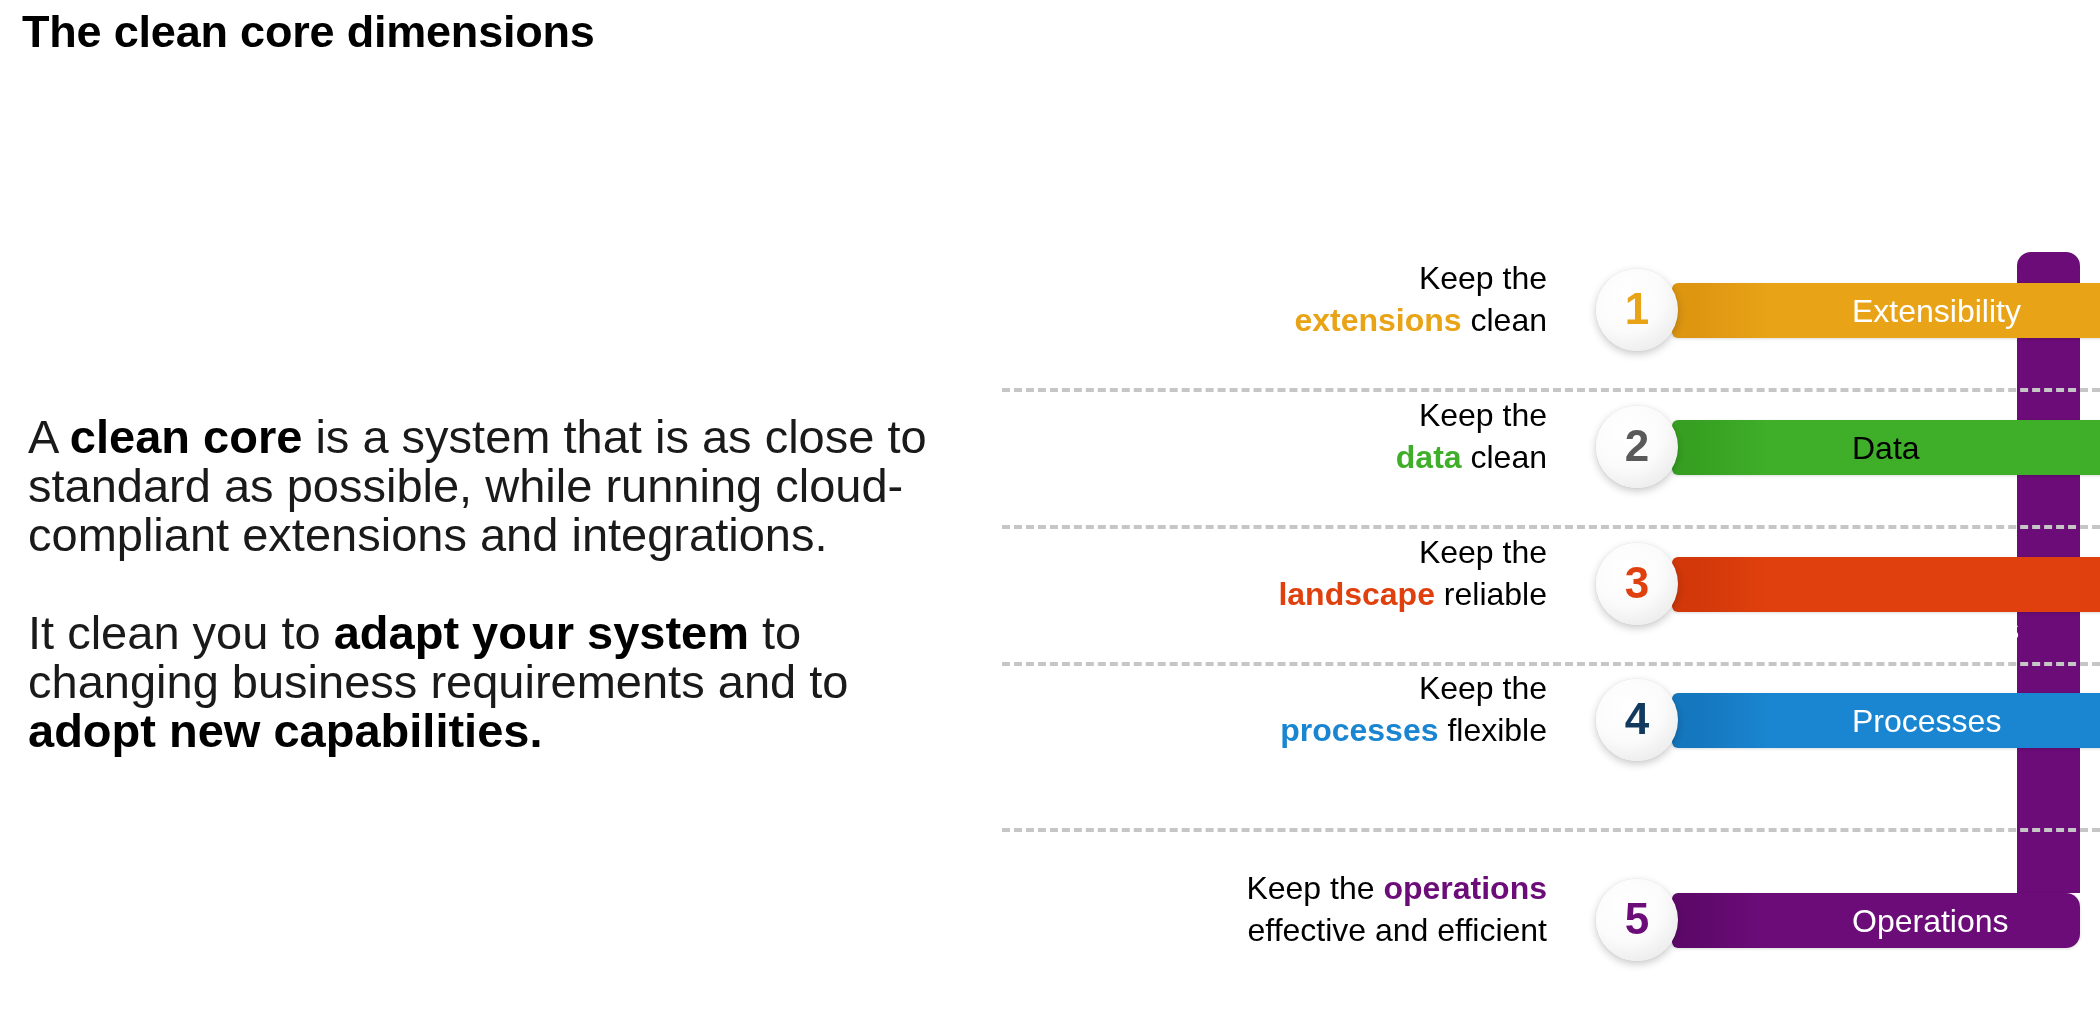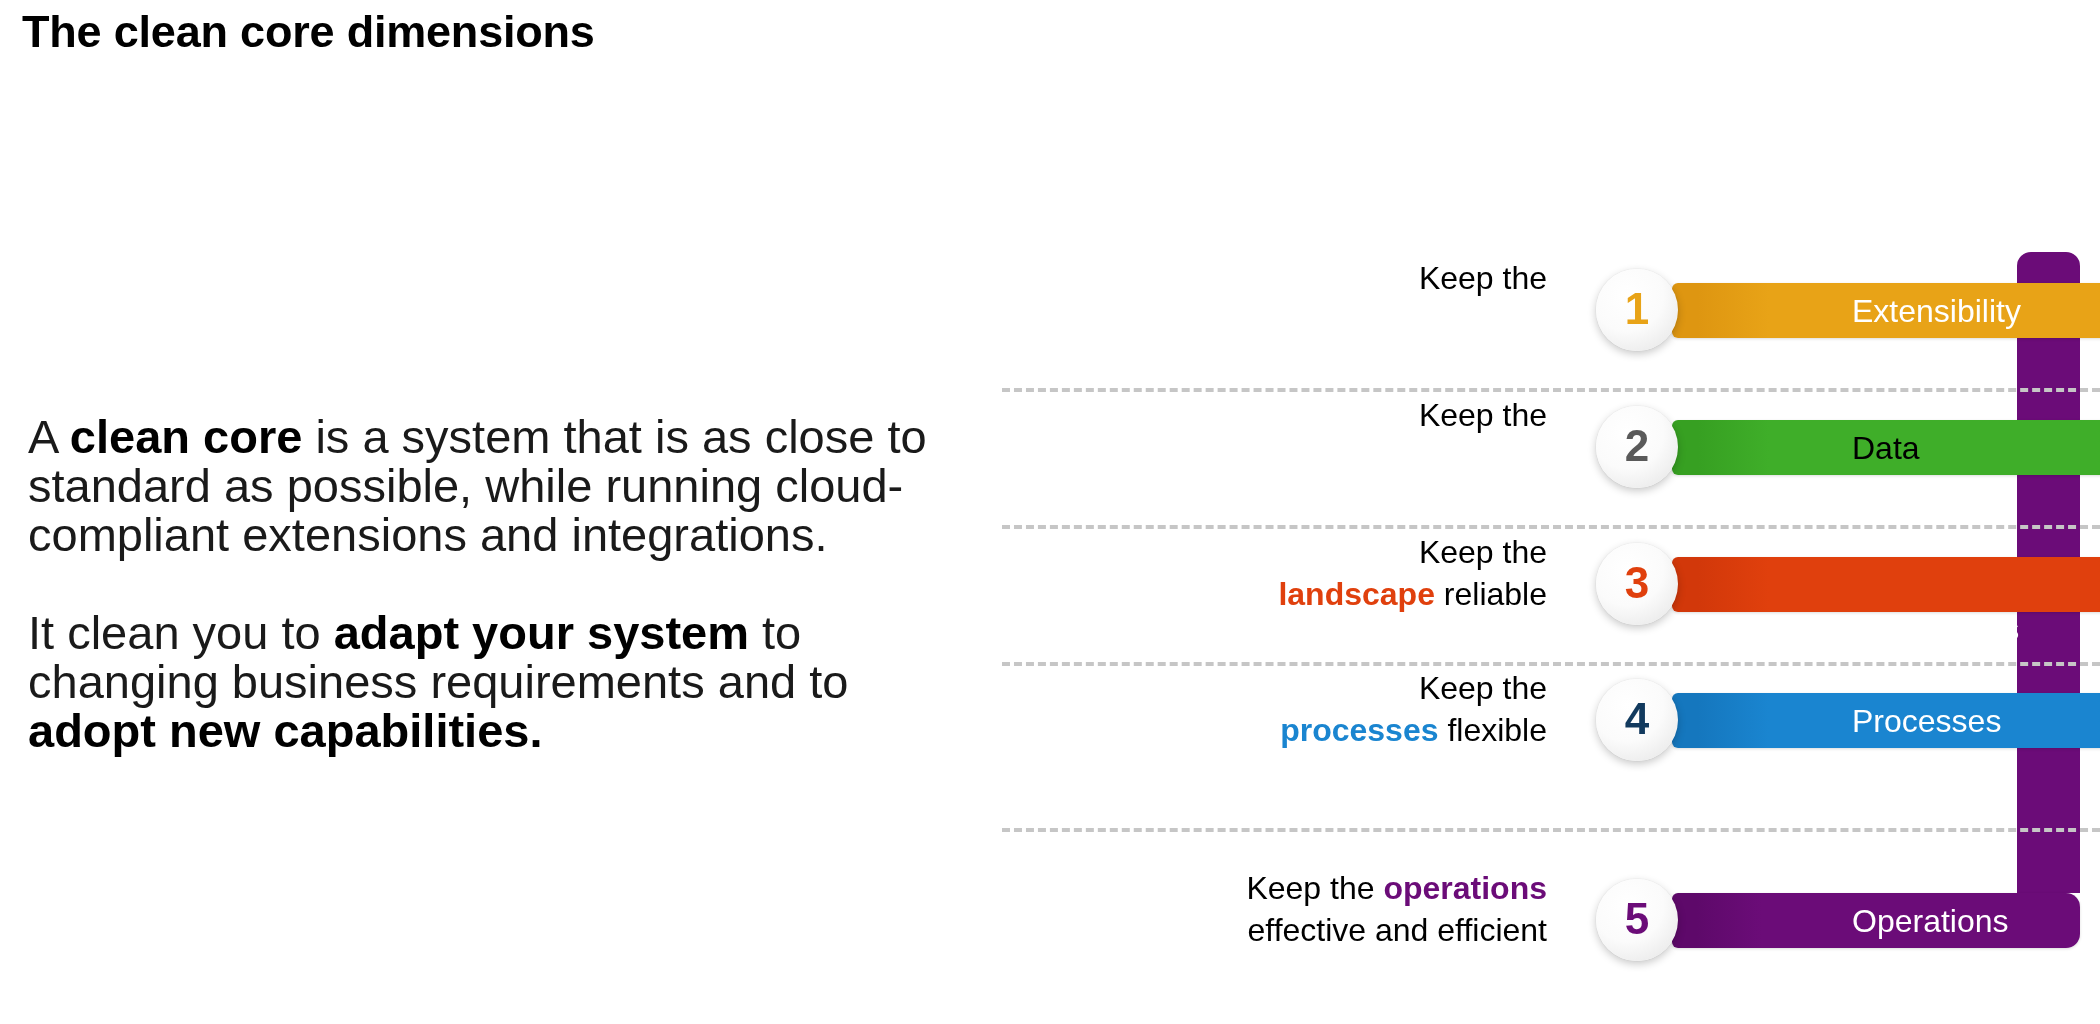--- a/index.html
+++ b/index.html
@@ -157,31 +157,33 @@
   <div id="diagram">
     <div id="purple-column" style="height: 641px; background: rgb(107, 12, 120);"></div>
     <div id="rows-host"></div>
   <div class="divider" style="top: 388px; border-top-color: rgb(198, 198, 198);"></div>
       <div class="divider" style="top: 525px; border-top-color: rgb(198, 198, 198);"></div>
       <div class="divider" style="top: 662px; border-top-color: rgb(198, 198, 198);"></div>
       <div class="divider" style="top: 828px; border-top-color: rgb(198, 198, 198);"></div>
       <div class="row" style="top: 0px;">
         <div class="row-caption" style="top: 257px;">
           <div><span class="plain">Keep the</span></div>
+          <div><span class="hl" style="color: rgb(232, 163, 23);">extensions</span><span class="plain"> clean</span></div>
         </div>
         <div class="row-bar" style="top: 283px; background: linear-gradient(90deg, rgb(222, 150, 17) 0%, rgb(222, 150, 17) 6%, rgb(232, 163, 23) 22%, rgb(232, 163, 23) 100%);">
           <div class="bar-label" style="color: rgb(255, 255, 255);">Extensibility</div>
         </div>
         <div class="row-badge" style="top: 269px;">
           <span class="badge-num" style="color: rgb(232, 163, 23);">1</span>
         </div>
       </div>
       <div class="row" style="top: 0px;">
         <div class="row-caption" style="top: 394px;">
           <div><span class="plain">Keep the</span></div>
+          <div><span class="hl" style="color: rgb(63, 174, 41);">data</span><span class="plain"> clean</span></div>
         </div>
         <div class="row-bar" style="top: 420px; background: linear-gradient(90deg, rgb(55, 160, 34) 0%, rgb(55, 160, 34) 6%, rgb(63, 174, 41) 22%, rgb(63, 174, 41) 100%);">
           <div class="bar-label" style="color: rgb(0, 0, 0);">Data</div>
         </div>
         <div class="row-badge" style="top: 406px;">
           <span class="badge-num" style="color: rgb(90, 90, 90);">2</span>
         </div>
       </div>
       <div class="row" style="top: 0px;">
         <div class="row-caption" style="top: 531px;">

